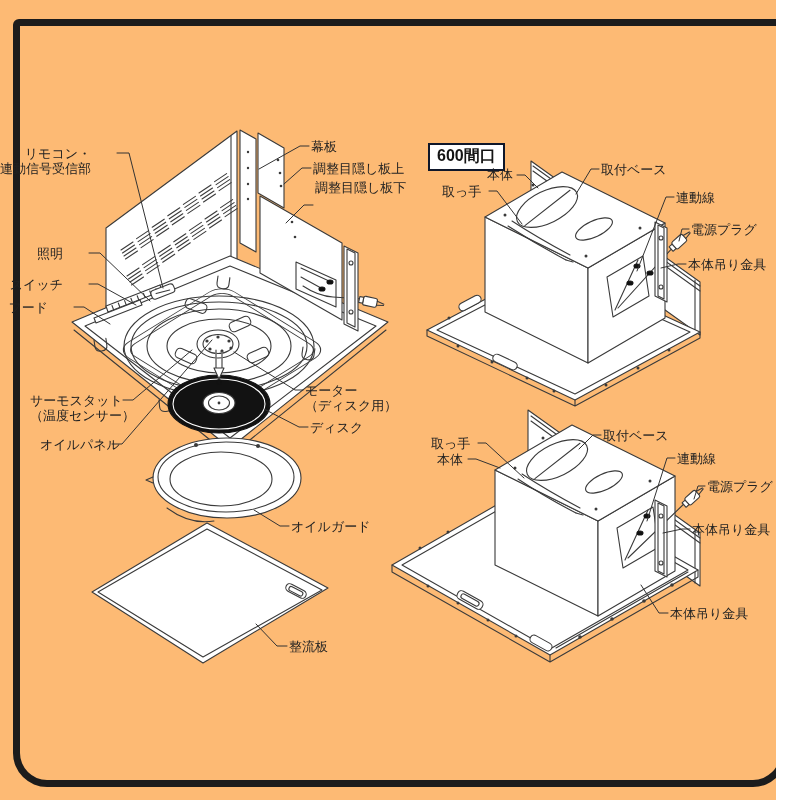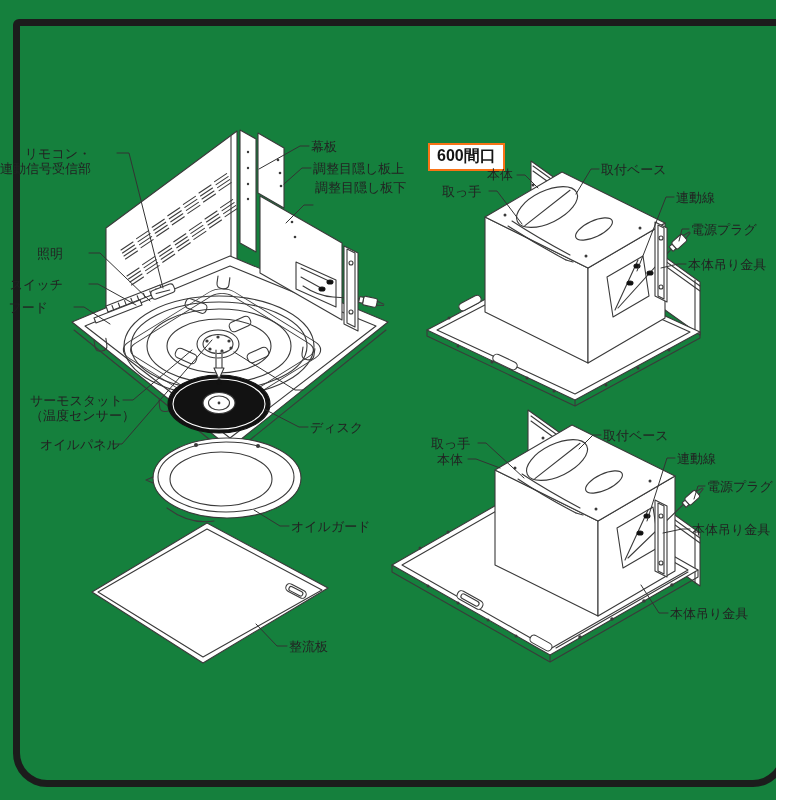--- a/index.html
+++ b/index.html
@@ -1,29 +1,29 @@
 <!DOCTYPE html>
 <html><head>
 <meta charset="utf-8">
 <style>
   html,body{margin:0;padding:0;background:#fff;}
-  #stage{position:relative;width:776px;height:800px;background:#15803d;overflow:hidden;
+  #stage{position:relative;width:776px;height:800px;background:#fdba74;overflow:hidden;
          font-family:"Liberation Sans","DejaVu Sans",sans-serif;}
   #frame{position:absolute;left:13px;top:19px;width:760px;height:754px;
          border:7px solid #1c1c1c;border-radius:6px 6px 34px 34px;pointer-events:none;}
   #art{position:absolute;left:0;top:0;}
   #art *{stroke:#3a3a3a;stroke-width:1.1;fill:none;stroke-linecap:round;stroke-linejoin:round;}
   #art .wf{fill:#ffffff;}
   #art .bk{fill:#121212;stroke:#121212;}
   #art .dot{fill:#3a3a3a;stroke:none;}
   #art .wht{stroke:#ffffff;}
   #art .ldr{stroke:#333;stroke-width:1;}
   .lbl{position:absolute;font-size:13px;line-height:15px;color:#222;white-space:nowrap;}
   .lbl.r{text-align:right;}
-  .title-box{position:absolute;border:2px solid #f97316;padding:1px 7px 2px 7px;
+  .title-box{position:absolute;border:2px solid #0f172a;padding:1px 7px 2px 7px;
              font-size:16px;font-weight:bold;color:#141414;white-space:nowrap;background:#fff;}
 </style>
 </head>
 <body>
 
 <div id="stage">
   <div id="frame"></div>
 
   <svg id="art" width="800" height="800" viewBox="0 0 800 800">
     <defs>
@@ -306,20 +306,24 @@
   <div class="lbl" style="left:313px;top:161px">調整目隠し板上</div>
   <div class="lbl" style="left:315px;top:180px">調整目隠し板下</div>
   <div class="lbl r" style="right:713px;top:246px">照明</div>
   <div class="lbl r" style="right:713px;top:277px">スイッチ</div>
   <div class="lbl r" style="right:728px;top:300px">フード</div>
   <div class="lbl" style="left:30px;top:393px">
     <div>サーモスタット</div>
     <div>（温度センサー）</div>
   </div>
   <div class="lbl" style="left:40px;top:437px">オイルパネル</div>
+  <div class="lbl" style="left:305px;top:383px">
+    <div>モーター</div>
+    <div>（ディスク用）</div>
+  </div>
   <div class="lbl" style="left:310px;top:420px">ディスク</div>
   <div class="lbl" style="left:291px;top:519px">オイルガード</div>
   <div class="lbl" style="left:289px;top:639px">整流板</div>
 
   <div class="title-box" style="left:428px;top:143px">600間口</div>
   <div class="lbl" style="left:487px;top:167px">本体</div>
   <div class="lbl" style="left:442px;top:184px">取っ手</div>
   <div class="lbl" style="left:601px;top:162px">取付ベース</div>
   <div class="lbl" style="left:676px;top:190px">連動線</div>
   <div class="lbl" style="left:691px;top:222px">電源プラグ</div>

